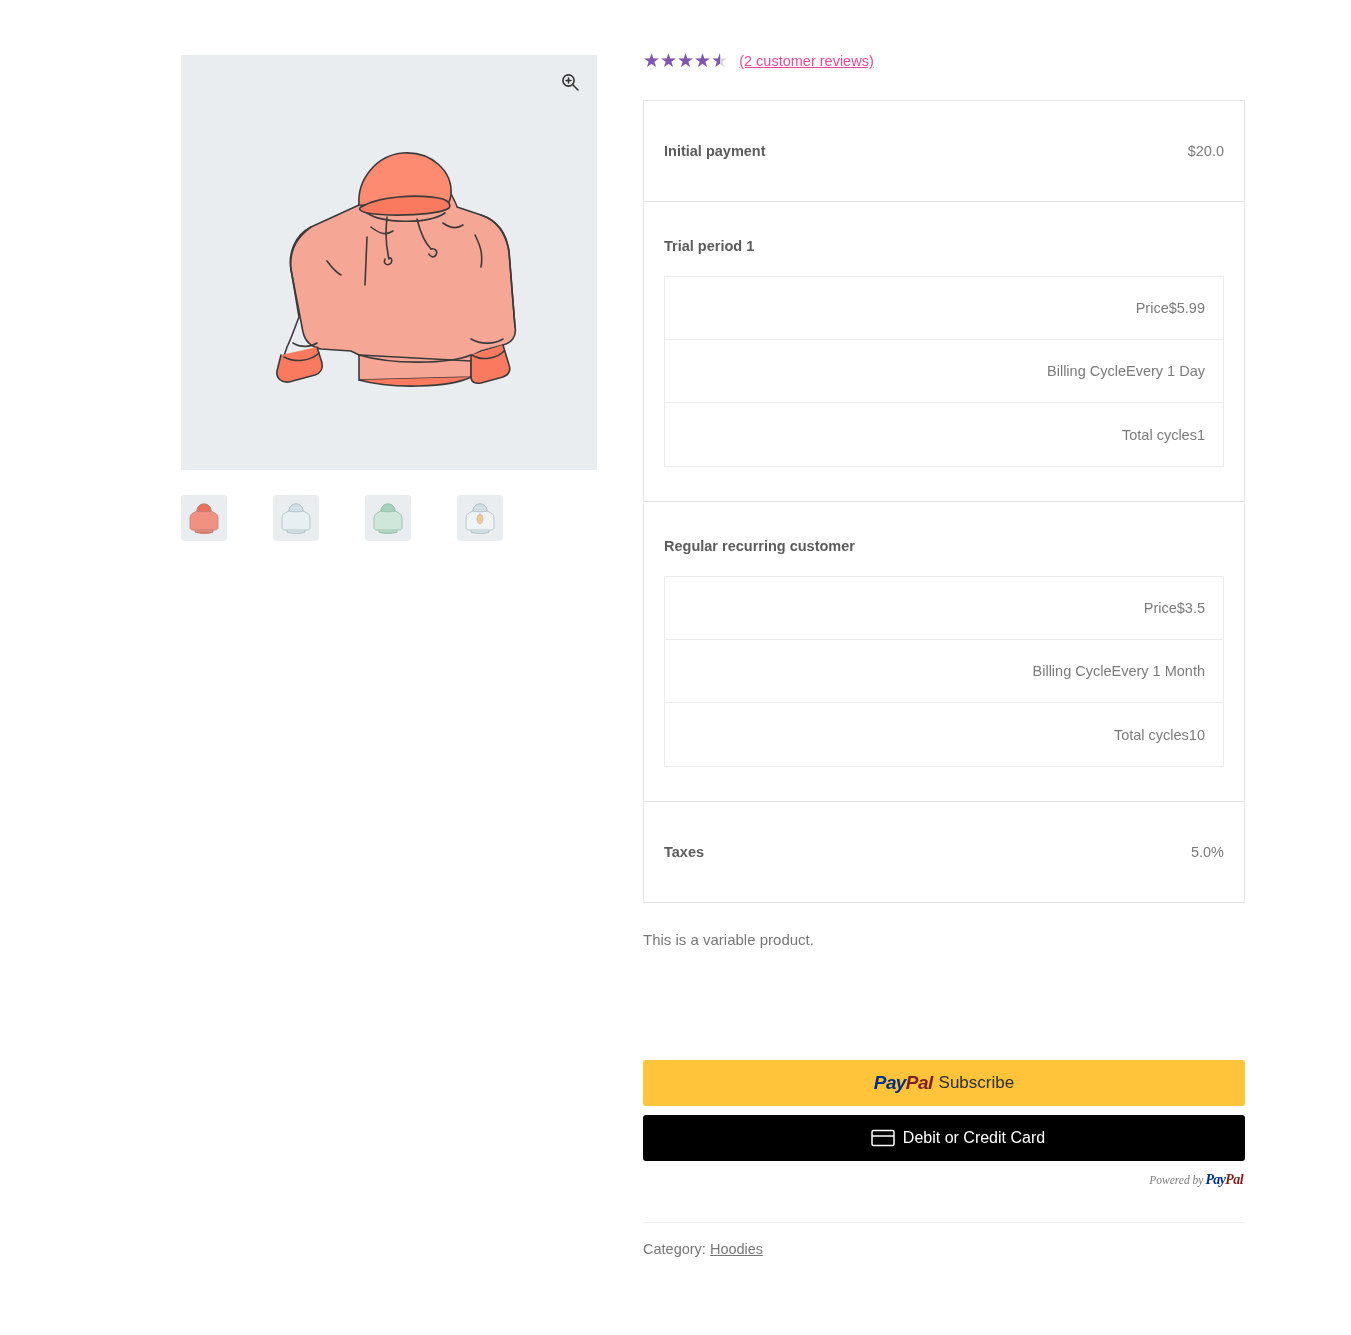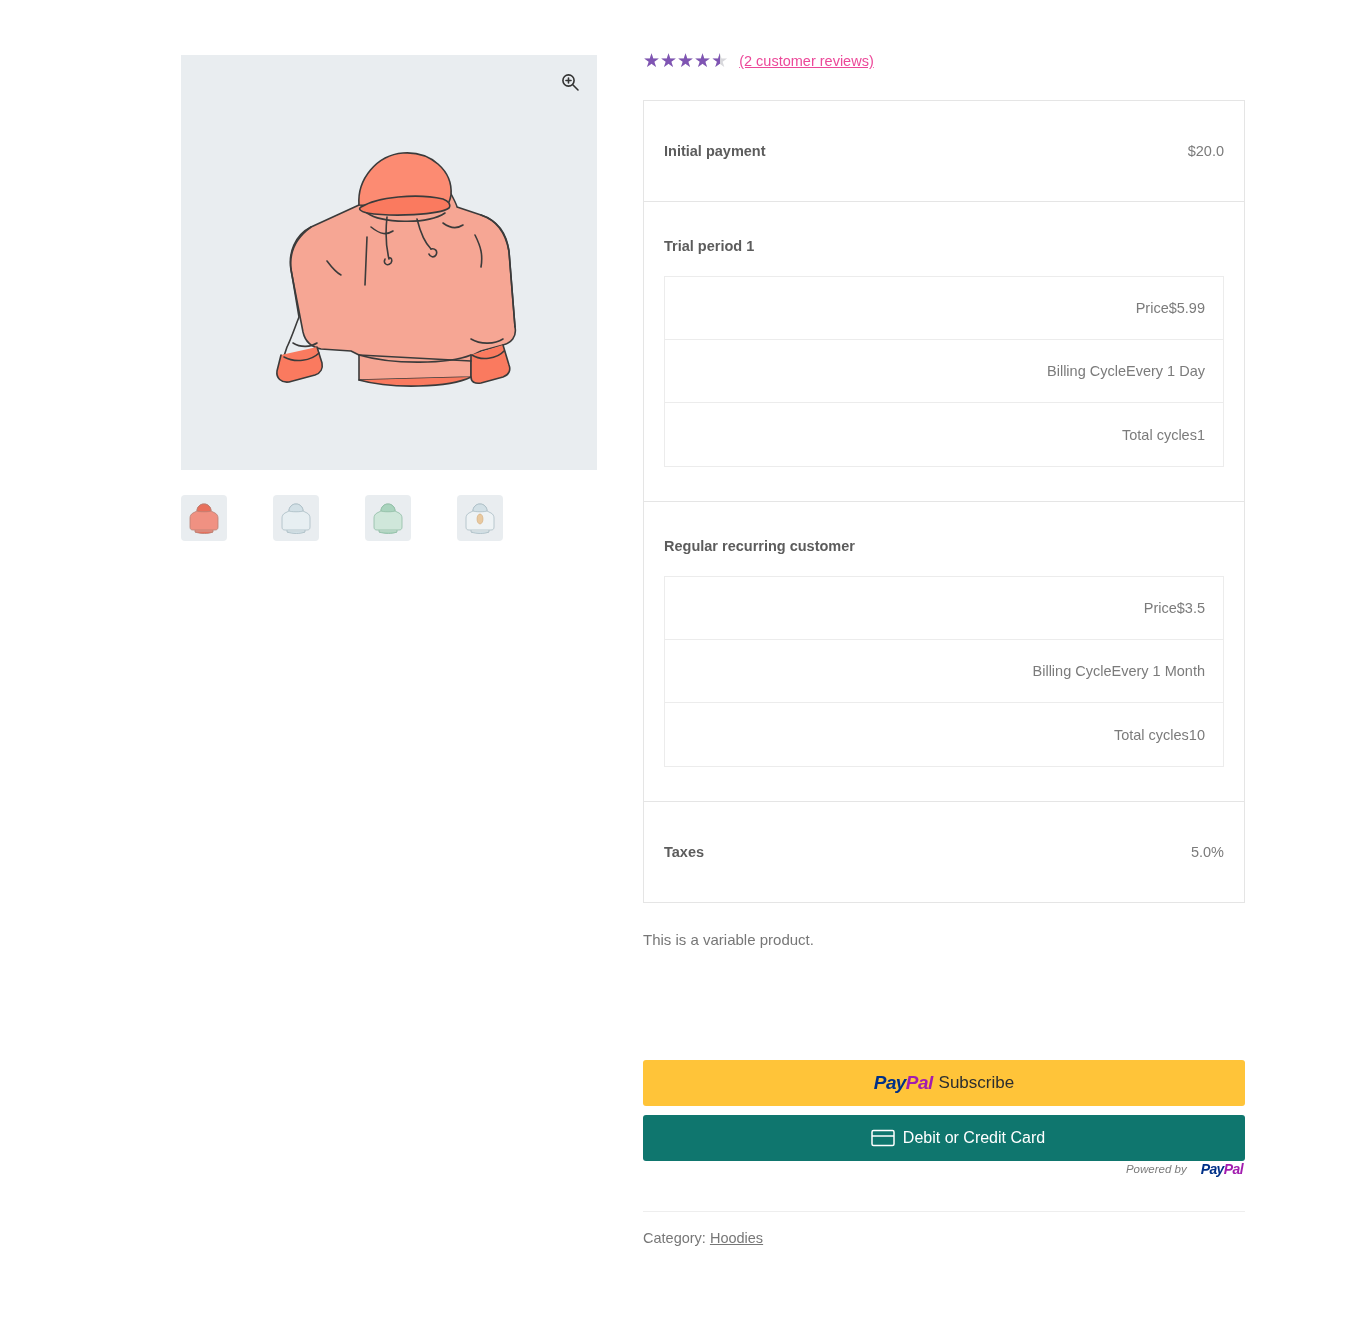--- a/index.html
+++ b/index.html
@@ -113,30 +113,30 @@
   
   .paypal-area { margin-top: 108px; width: 602px; }
   .pp-btn {
     width: 100%; height: 46px;
     border: none; border-radius: 3px;
     display: flex; align-items: center; justify-content: center;
     cursor: pointer;
     font-family: "Liberation Sans", sans-serif;
   }
   .pp-gold { background: #ffc439; margin-bottom: 9px; }
-  .pp-dark { background: #0f766e; padding-left: 28px; }
+  .pp-dark { background: #000000; padding-left: 28px; }
   .pp-logo { font-weight: bold; font-size: 19px; font-style: italic; letter-spacing: -0.6px; }
   .pp-logo .pay { color: #003087; }
-  .pp-logo .pal { color: #a21caf; }
+  .pp-logo .pal { color: #7f1d1d; }
   .pp-label-dark { color: #2c2e2f; font-size: 17px; margin-left: 6px; }
   .pp-label-light { color: #ffffff; font-size: 16px; margin-left: 8px; }
   .card-icon { display: inline-flex; align-items: center; }
   .pp-powered {
     display: flex; align-items: center; justify-content: flex-end;
-    gap: 14px; padding-right: 2px;
+    gap: 2px; margin-top: 11px; padding-right: 2px; font-family: Liberation Serif, serif;
   }
   .pp-powered .pw-text { font-size: 11.5px; font-style: italic; color: #7b7b7b; }
   .pp-powered .pp-logo { font-size: 14px; }
 
   .divider { width: 602px; height: 1px; background: #eeeeee; margin-top: 34px; }
 
   .meta { margin-top: 18px; font-size: 14.5px; color: #777; }
   .meta a { color: #777; text-decoration: underline; cursor: pointer; }
 </style>
 </head>

